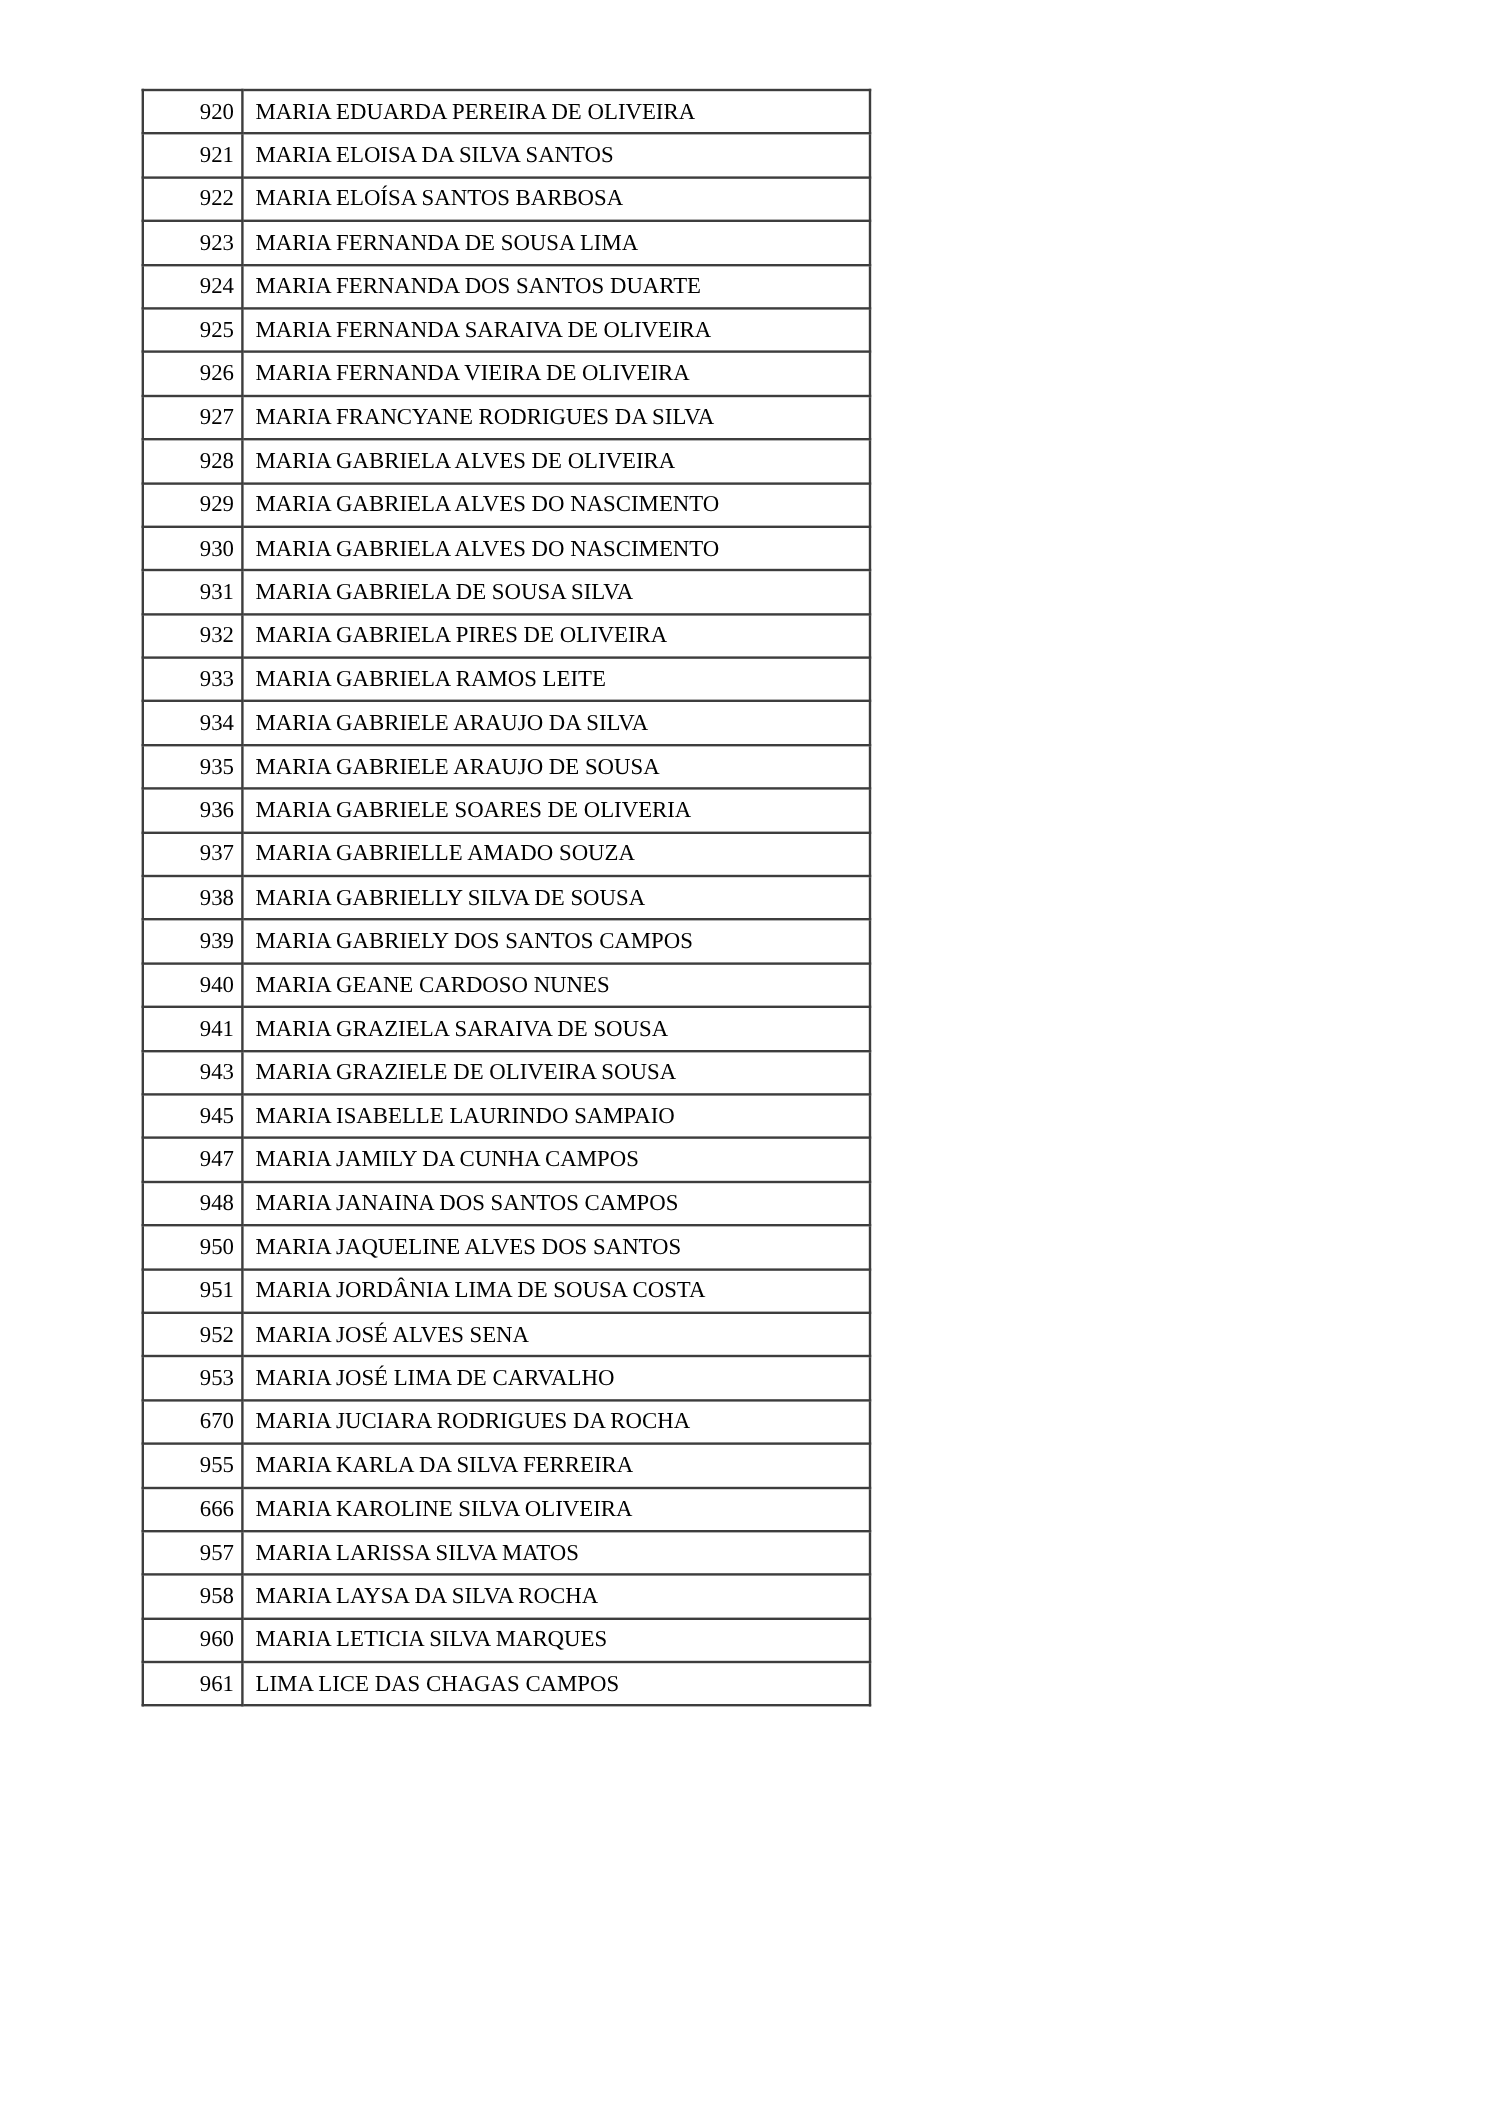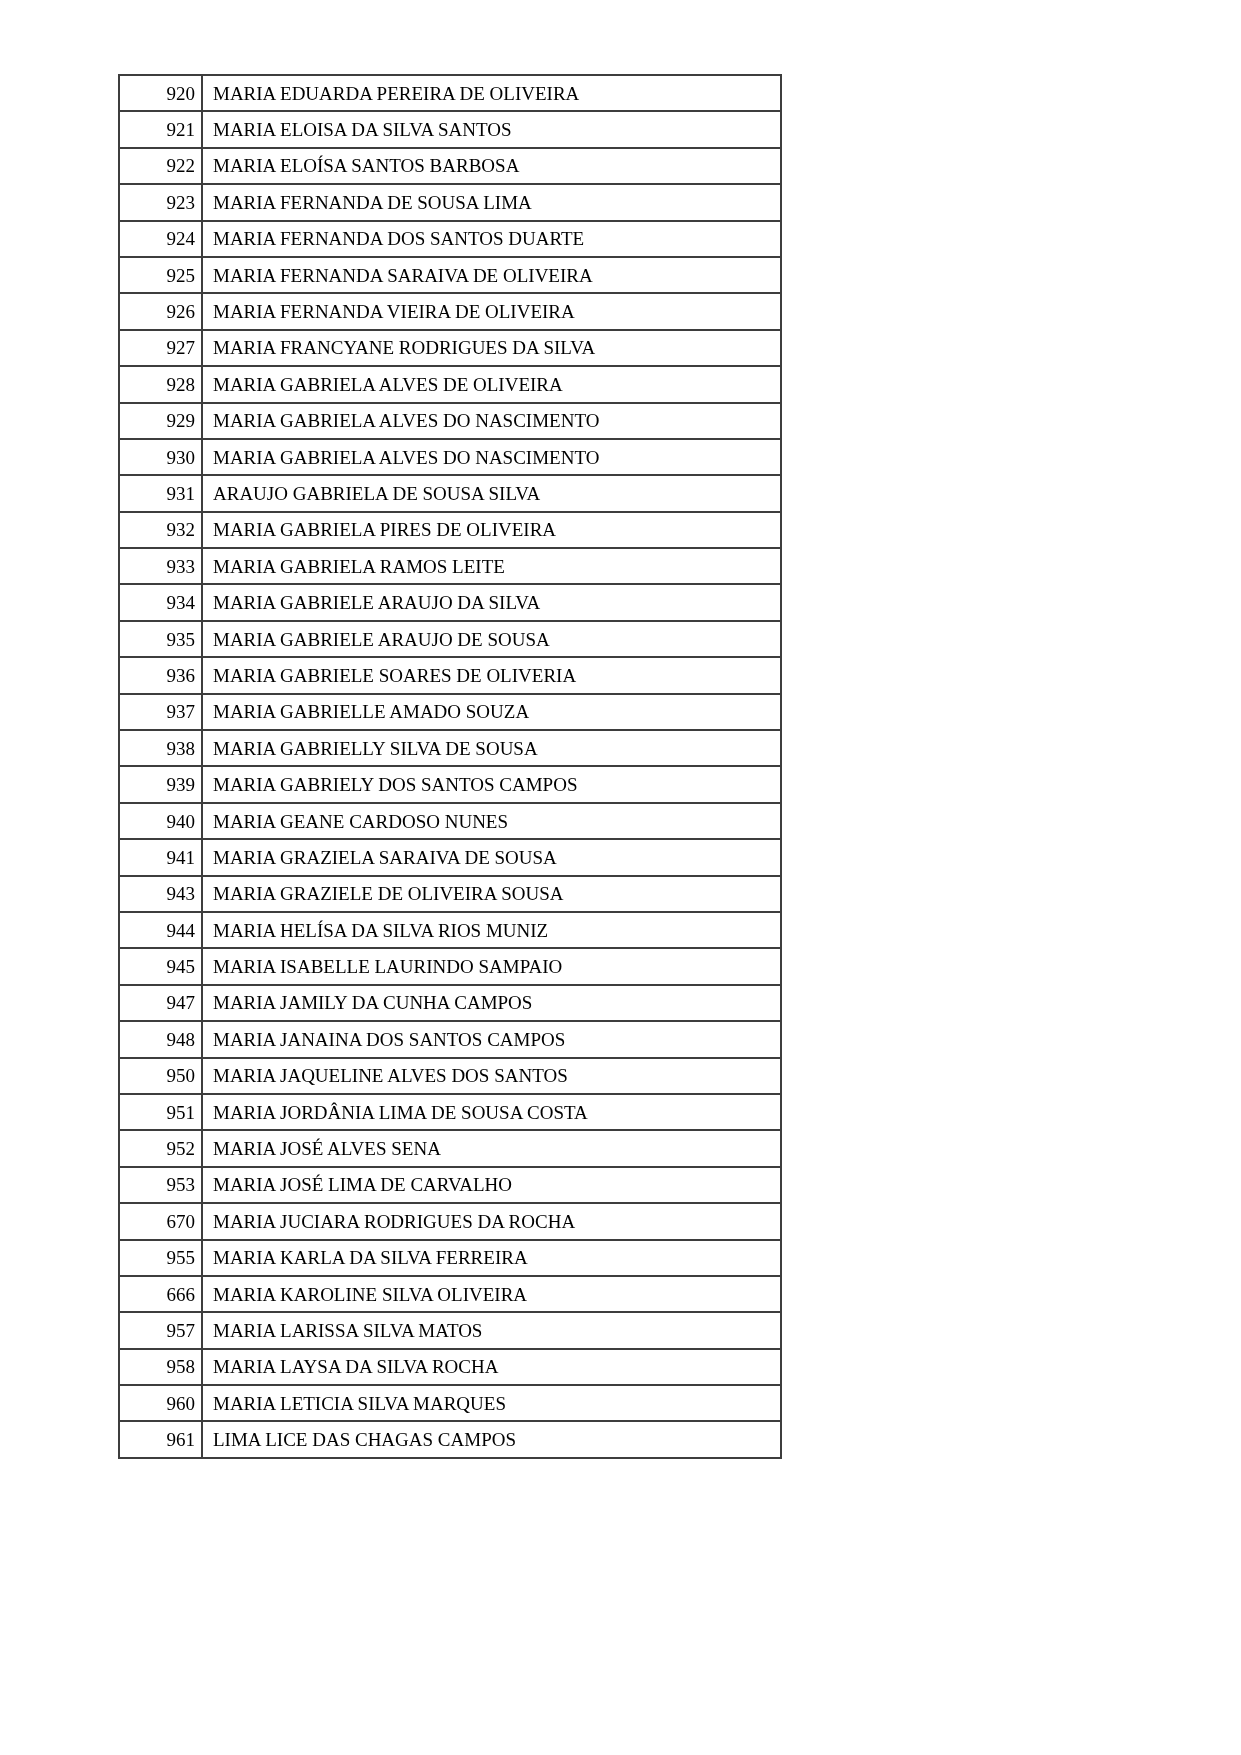--- a/index.html
+++ b/index.html
@@ -13,21 +13,21 @@
     height: 1755px;
     background: #ffffff;
     overflow: hidden;
     font-family: "Liberation Serif", serif;
     color: #000000;
   }
   table.roster {
     position: absolute;
     left: 118px;
     top: 74px;
-    width: 664px;
+    width: 608px;
     border-collapse: collapse;
     table-layout: fixed;
   }
   table.roster td {
     border: 2px solid #3d3d3d;
     font-size: 19px;
     line-height: 1;
     vertical-align: middle;
     height: 34.4px; 
     white-space: nowrap;
@@ -89,21 +89,21 @@
         <tr>
           <td class="num">929</td>
           <td class="name">MARIA GABRIELA ALVES DO NASCIMENTO</td>
         </tr>
         <tr>
           <td class="num">930</td>
           <td class="name">MARIA GABRIELA ALVES DO NASCIMENTO</td>
         </tr>
         <tr>
           <td class="num">931</td>
-          <td class="name">ARAUJO GABRIELA DE SOUSA SILVA</td>
+          <td class="name">MARIA GABRIELA DE SOUSA SILVA</td>
         </tr>
         <tr>
           <td class="num">932</td>
           <td class="name">MARIA GABRIELA PIRES DE OLIVEIRA</td>
         </tr>
         <tr>
           <td class="num">933</td>
           <td class="name">MARIA GABRIELA RAMOS LEITE</td>
         </tr>
         <tr>
@@ -134,24 +134,20 @@
           <td class="num">940</td>
           <td class="name">MARIA GEANE CARDOSO NUNES</td>
         </tr>
         <tr>
           <td class="num">941</td>
           <td class="name">MARIA GRAZIELA SARAIVA DE SOUSA</td>
         </tr>
         <tr>
           <td class="num">943</td>
           <td class="name">MARIA GRAZIELE DE OLIVEIRA SOUSA</td>
-        </tr>
-        <tr>
-          <td class="num">944</td>
-          <td class="name">MARIA HELÍSA DA SILVA RIOS MUNIZ</td>
         </tr>
         <tr>
           <td class="num">945</td>
           <td class="name">MARIA ISABELLE LAURINDO SAMPAIO</td>
         </tr>
         <tr>
           <td class="num">947</td>
           <td class="name">MARIA JAMILY DA CUNHA CAMPOS</td>
         </tr>
         <tr>

